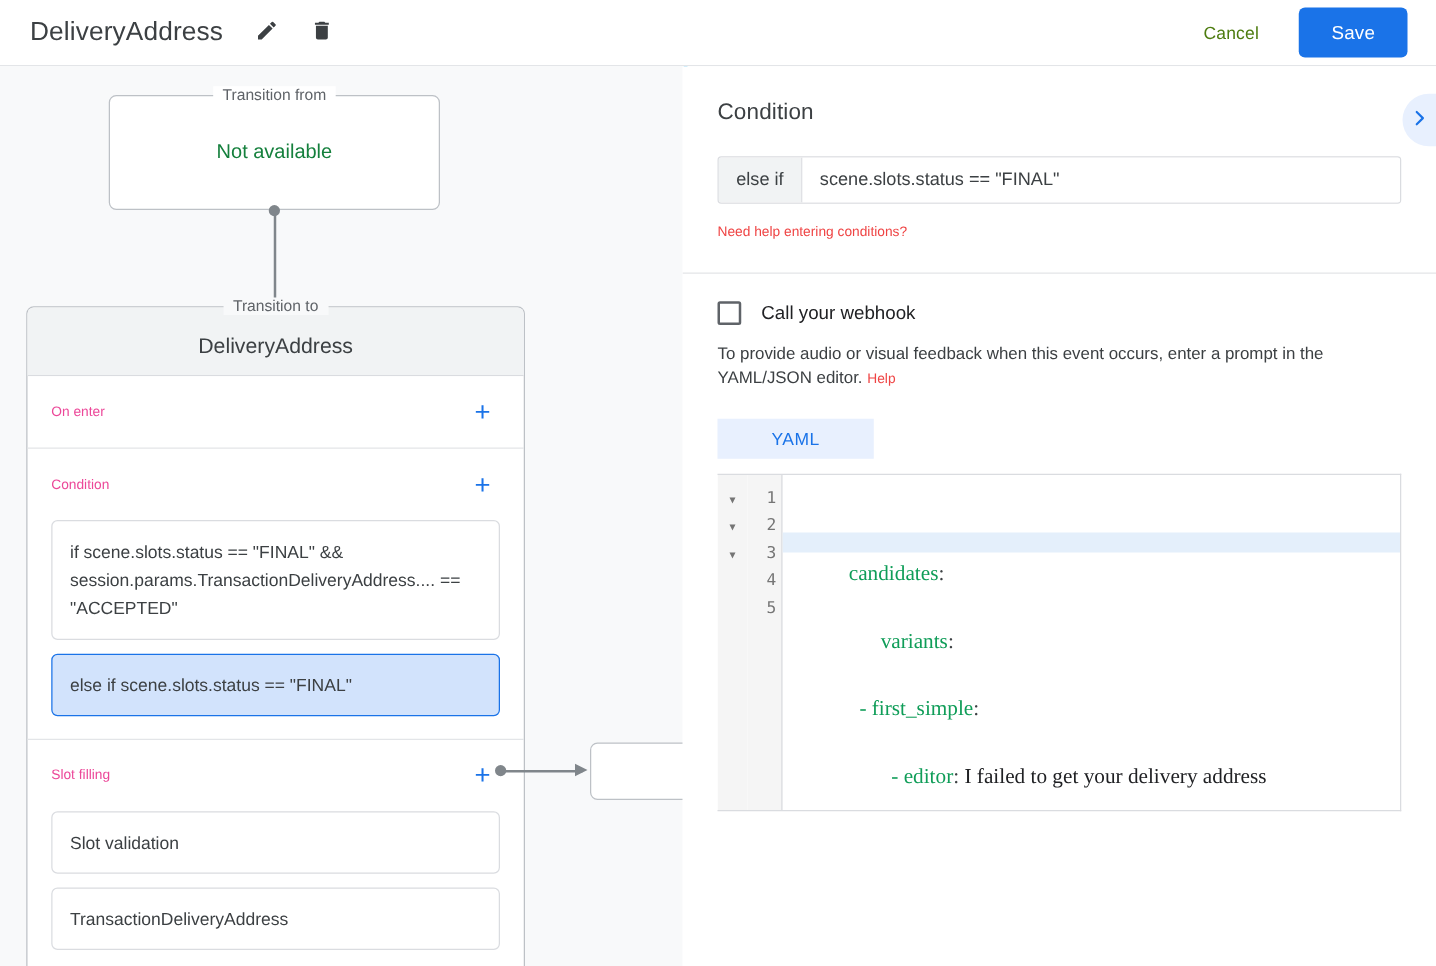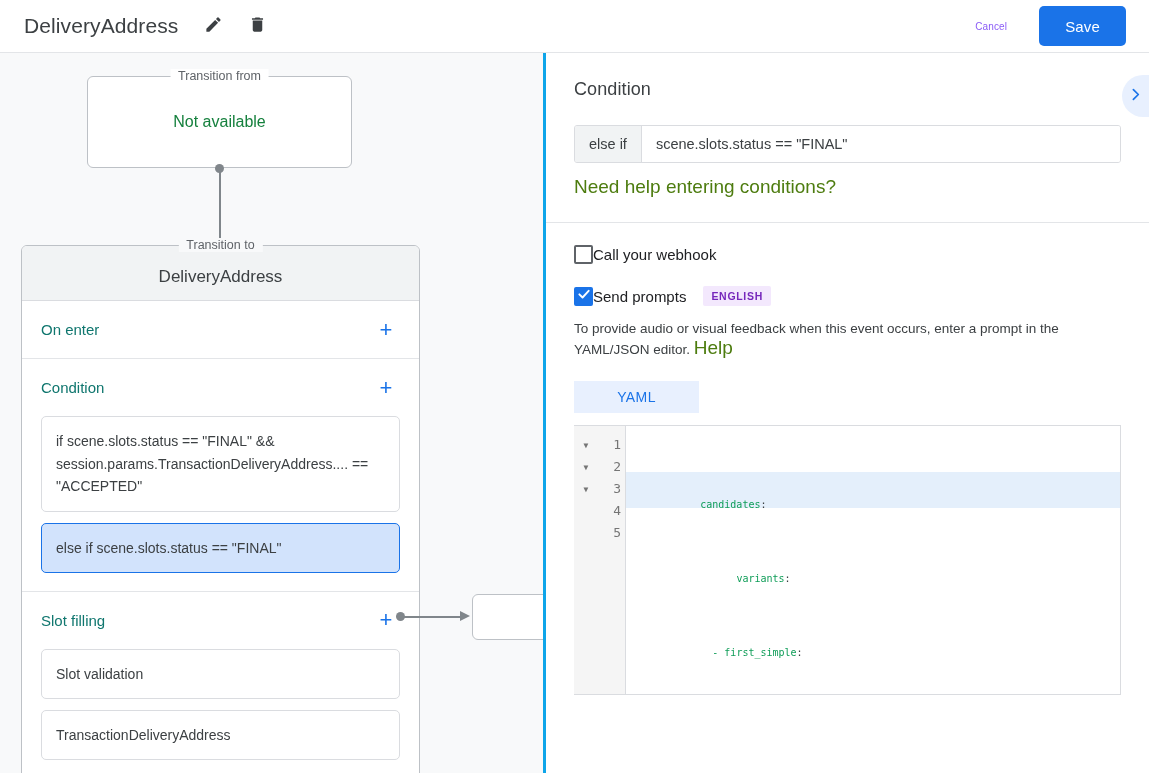--- a/index.html
+++ b/index.html
@@ -33,22 +33,22 @@
     border-radius: 50%;
     cursor: pointer;
     background: transparent;
     border: none;
     padding: 0;
   }
   .edit-icon-wrap { margin-left: 20px; }
   .delete-icon-wrap { margin-left: 14px; }
   .topbar-spacer { flex: 1 1 auto; }
   .cancel-btn {
-    font-size: 10px; font-weight: 500;
-    color: #8b5cf6;
+    font-size: 14px; font-weight: 500;
+    color: #4d7c0f;
     background: transparent; border: none;
     padding: 9px 14px;
     border-radius: 4px;
     cursor: pointer;
     letter-spacing: 0.15px;
   }
   .save-btn {
     margin-left: 18px; margin-right: 23px;
     background: #1a73e8;
     color: #ffffff;
@@ -66,21 +66,21 @@
     position: absolute; left: 0; top: 53px;
     width: 1149px; height: 720px;
   }
 
   
   .canvas {
     position: absolute; left: 0; top: 0;
     width: 550px; height: 720px;
     background: #f8f9fa;
     overflow: hidden;
-    border-right: 7px solid #0ea5e9;
+    border-right: 3px solid #0ea5e9;
   }
 
   
   .node-from {
     position: absolute;
     left: 87px; top: 23px;
     width: 265px; height: 92px;
     background: #ffffff;
     border: 1px solid #bdc1c6;
     border-radius: 6px;
@@ -157,21 +157,21 @@
 
   .section {
     border-bottom: 1px solid #e3e5e8;
     padding: 0 19px 0 19px;
   }
   .section:last-child { border-bottom: none; }
   .section-head {
     display: flex; align-items: center; justify-content: space-between;
     height: 57px;
   }
-  .section-title { font-size: 15px; color: #0f766e; }
+  .section-title { font-size: 11px; color: #ec4899; }
   .plus-btn {
     color: #1a73e8;
     font-size: 22px;
     line-height: 1;
     width: 28px; height: 28px;
     display: flex; align-items: center; justify-content: center;
     cursor: pointer;
     border-radius: 50%;
     background: transparent; border: none;
     font-weight: 300;
@@ -283,22 +283,22 @@
     display: flex; align-items: center;
     padding: 0 14px;
     font-size: 14.5px;
     color: #3c4043;
     background: #ffffff;
     border: none;
     outline: none;
     font-family: "Liberation Sans", sans-serif;
   }
   .link {
-    color: #4d7c0f;
-    font-size: 19px;
+    color: #ef4444;
+    font-size: 11px;
     text-decoration: none;
     cursor: pointer;
   }
   .help-link-row { margin-top: 13px; padding-bottom: 24px; }
 
   .when-h {
     font-size: 17.5px;
     color: #3c4043;
     padding-top: 28px;
     letter-spacing: 0.1px;
@@ -315,20 +315,21 @@
     border-radius: 2px;
     background: #ffffff;
     flex: 0 0 auto;
   }
   .cb.checked {
     background: #1a73e8;
     border-color: #1a73e8;
     display: flex; align-items: center; justify-content: center;
   }
   .cb-label {
+    margin-left: 16px;
     font-size: 15px;
     color: #202124;
     font-weight: 500;
   }
   .badge {
     margin-left: 17px;
     background: #f3e8fd;
     color: #7627bb;
     font-size: 10.5px;
     font-weight: 700;
@@ -405,25 +406,26 @@
     color: #757575;
     padding-right: 4px;
   }
   .code-area {
     flex: 1 1 auto;
     padding-top: 8px;
     overflow: hidden;
     white-space: pre;
   }
   .code-line {
-    height: 36px;
+    height: 16px;
     line-height: 22px;
-    font-size: 10px;
+    font-size: 17px;
     color: #202124;
     padding-left: 2px;
+    font-family: Liberation Serif, serif;
   }
   .code-line.active { background: #e4effb; }
   .tok-key { color: #0f9d58; }
   .tok-punct { color: #3c4043; }
   .tok-val { color: #202124; }
 </style>
 </head>
 <body>
 
 <div class="topbar">
@@ -528,31 +530,20 @@
       </div>
     </div>
 
     <div class="panel-section">
 
       <div class="cb-row">
         <div class="cb"></div>
         <div class="cb-label">Call your webhook</div>
       </div>
 
-      <div class="cb-row">
-        <div class="cb checked">
-          <span>
-            <svg width="14" height="14" viewBox="0 0 24 24" fill="none" stroke="#ffffff" stroke-width="3.2" stroke-linecap="round" stroke-linejoin="round">
-              <polyline points="4 12.5 9.5 18 20 6.5"></polyline>
-            </svg>
-          </span>
-        </div>
-        <div class="cb-label">Send prompts</div>
-        <div class="badge">ENGLISH</div>
-      </div>
 
       <div class="desc">
         <span>To provide audio or visual feedback when this event occurs, enter a prompt in the YAML/JSON editor.</span>
         <a class="link" href="#">Help</a>
       </div>
 
       <div class="tabs">
         <button class="tab active">YAML</button>
       </div>
 

